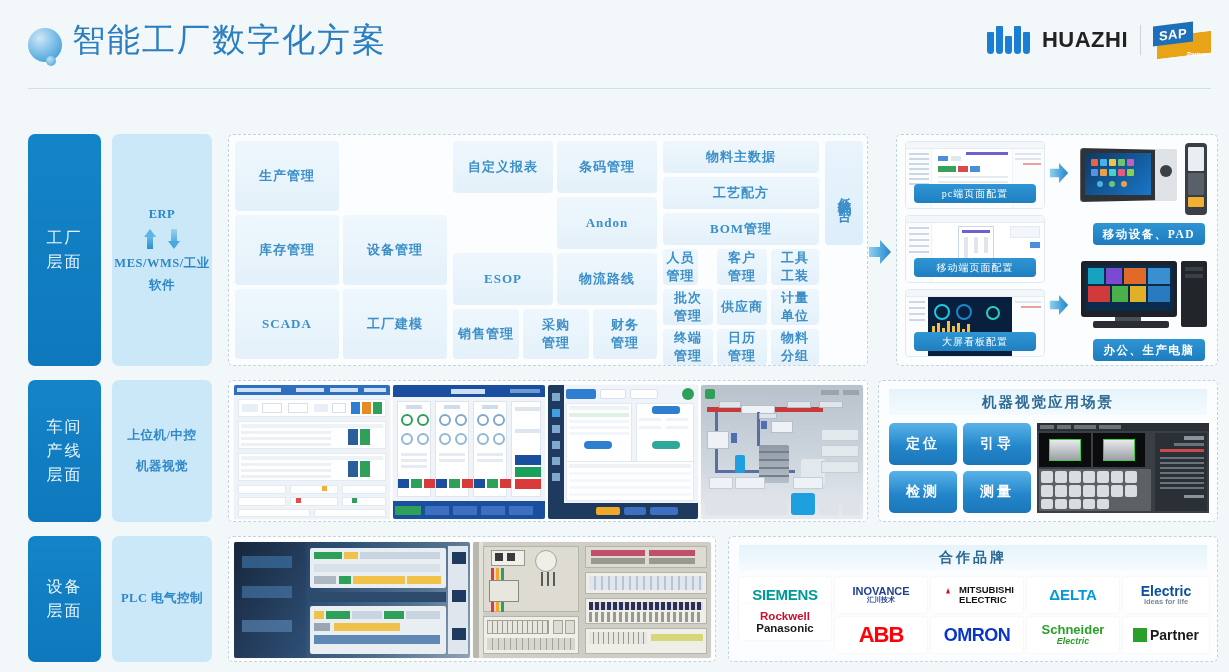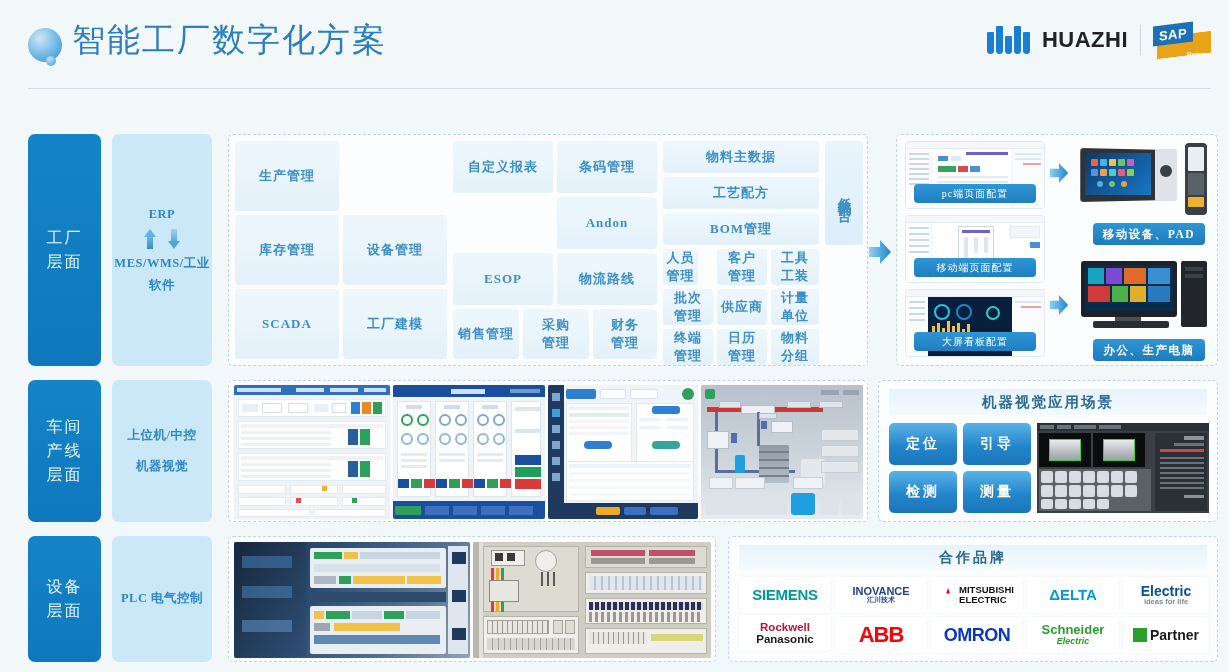--- a/index.html
+++ b/index.html
@@ -749,21 +749,21 @@
     </span>
   </div>
   <div class="brand-cell" style="left:298px; top:40px; width:92px; height:36px;">
       <span style="color:#0099dd;font-size:15px;">ΔELTA</span>
     </div>
   <div class="brand-cell" style="left:394px; top:40px; width:86px; height:36px; flex-direction:column;">
       <span style="color:#0a4fa0;font-size:14px;">Electric</span>
       <span style="color:#7a8a9a;font-size:7.5px;">ideas for life</span>
     </div>
 
-  <div class="brand-cell" style="left:10px;  top:78px; width:92px; height:36px; flex-direction:column;">
+  <div class="brand-cell" style="left:10px;  top:67px; width:92px; height:36px; flex-direction:column;">
       <span style="color:#c8102e;font-size:11.5px;">Rockwell</span>
       <span style="color:#1a1a1a;font-size:11.5px;font-weight:bold;font-family:'Liberation Sans',sans-serif;">Panasonic</span>
     </div>
   <div class="brand-cell" style="left:106px; top:80px; width:92px; height:36px;">
       <span style="color:#ff000a;font-size:22px;letter-spacing:-1px;">ABB</span>
     </div>
   <div class="brand-cell" style="left:202px; top:80px; width:92px; height:36px;">
       <span style="color:#0a36c8;font-size:18px;letter-spacing:-.5px;">OMRON</span>
     </div>
   <div class="brand-cell" style="left:298px; top:80px; width:92px; height:36px; flex-direction:column;">

